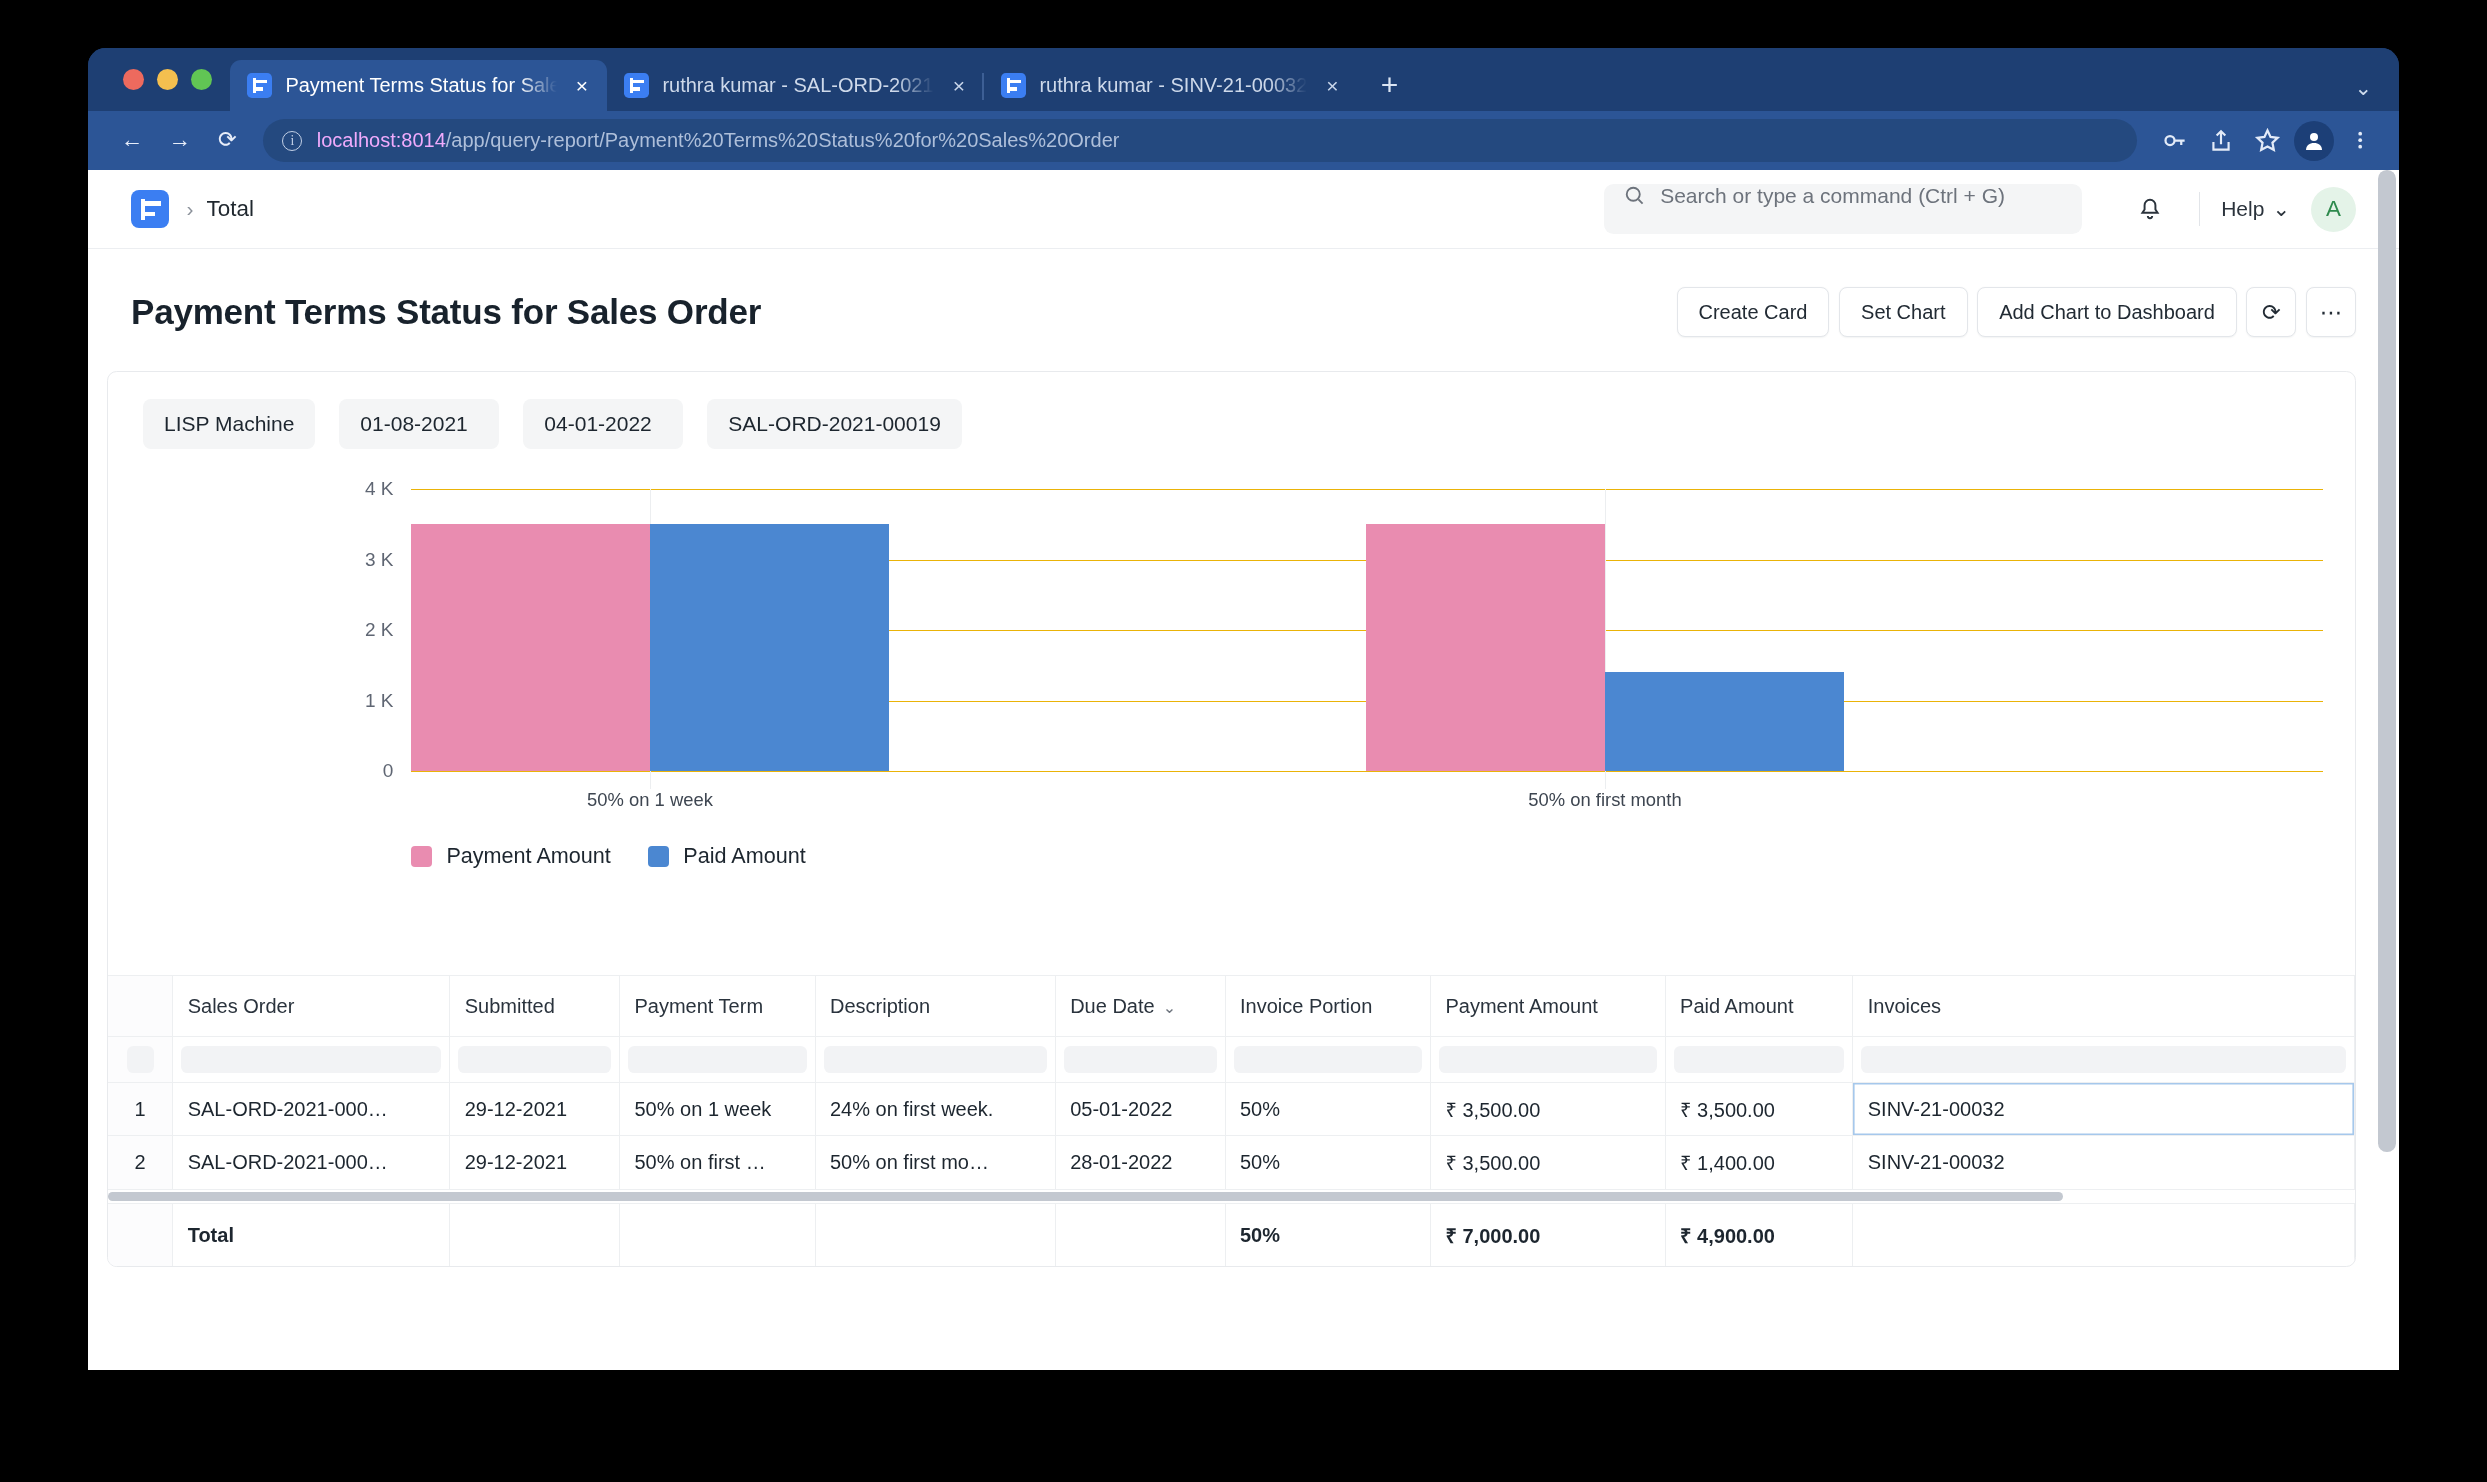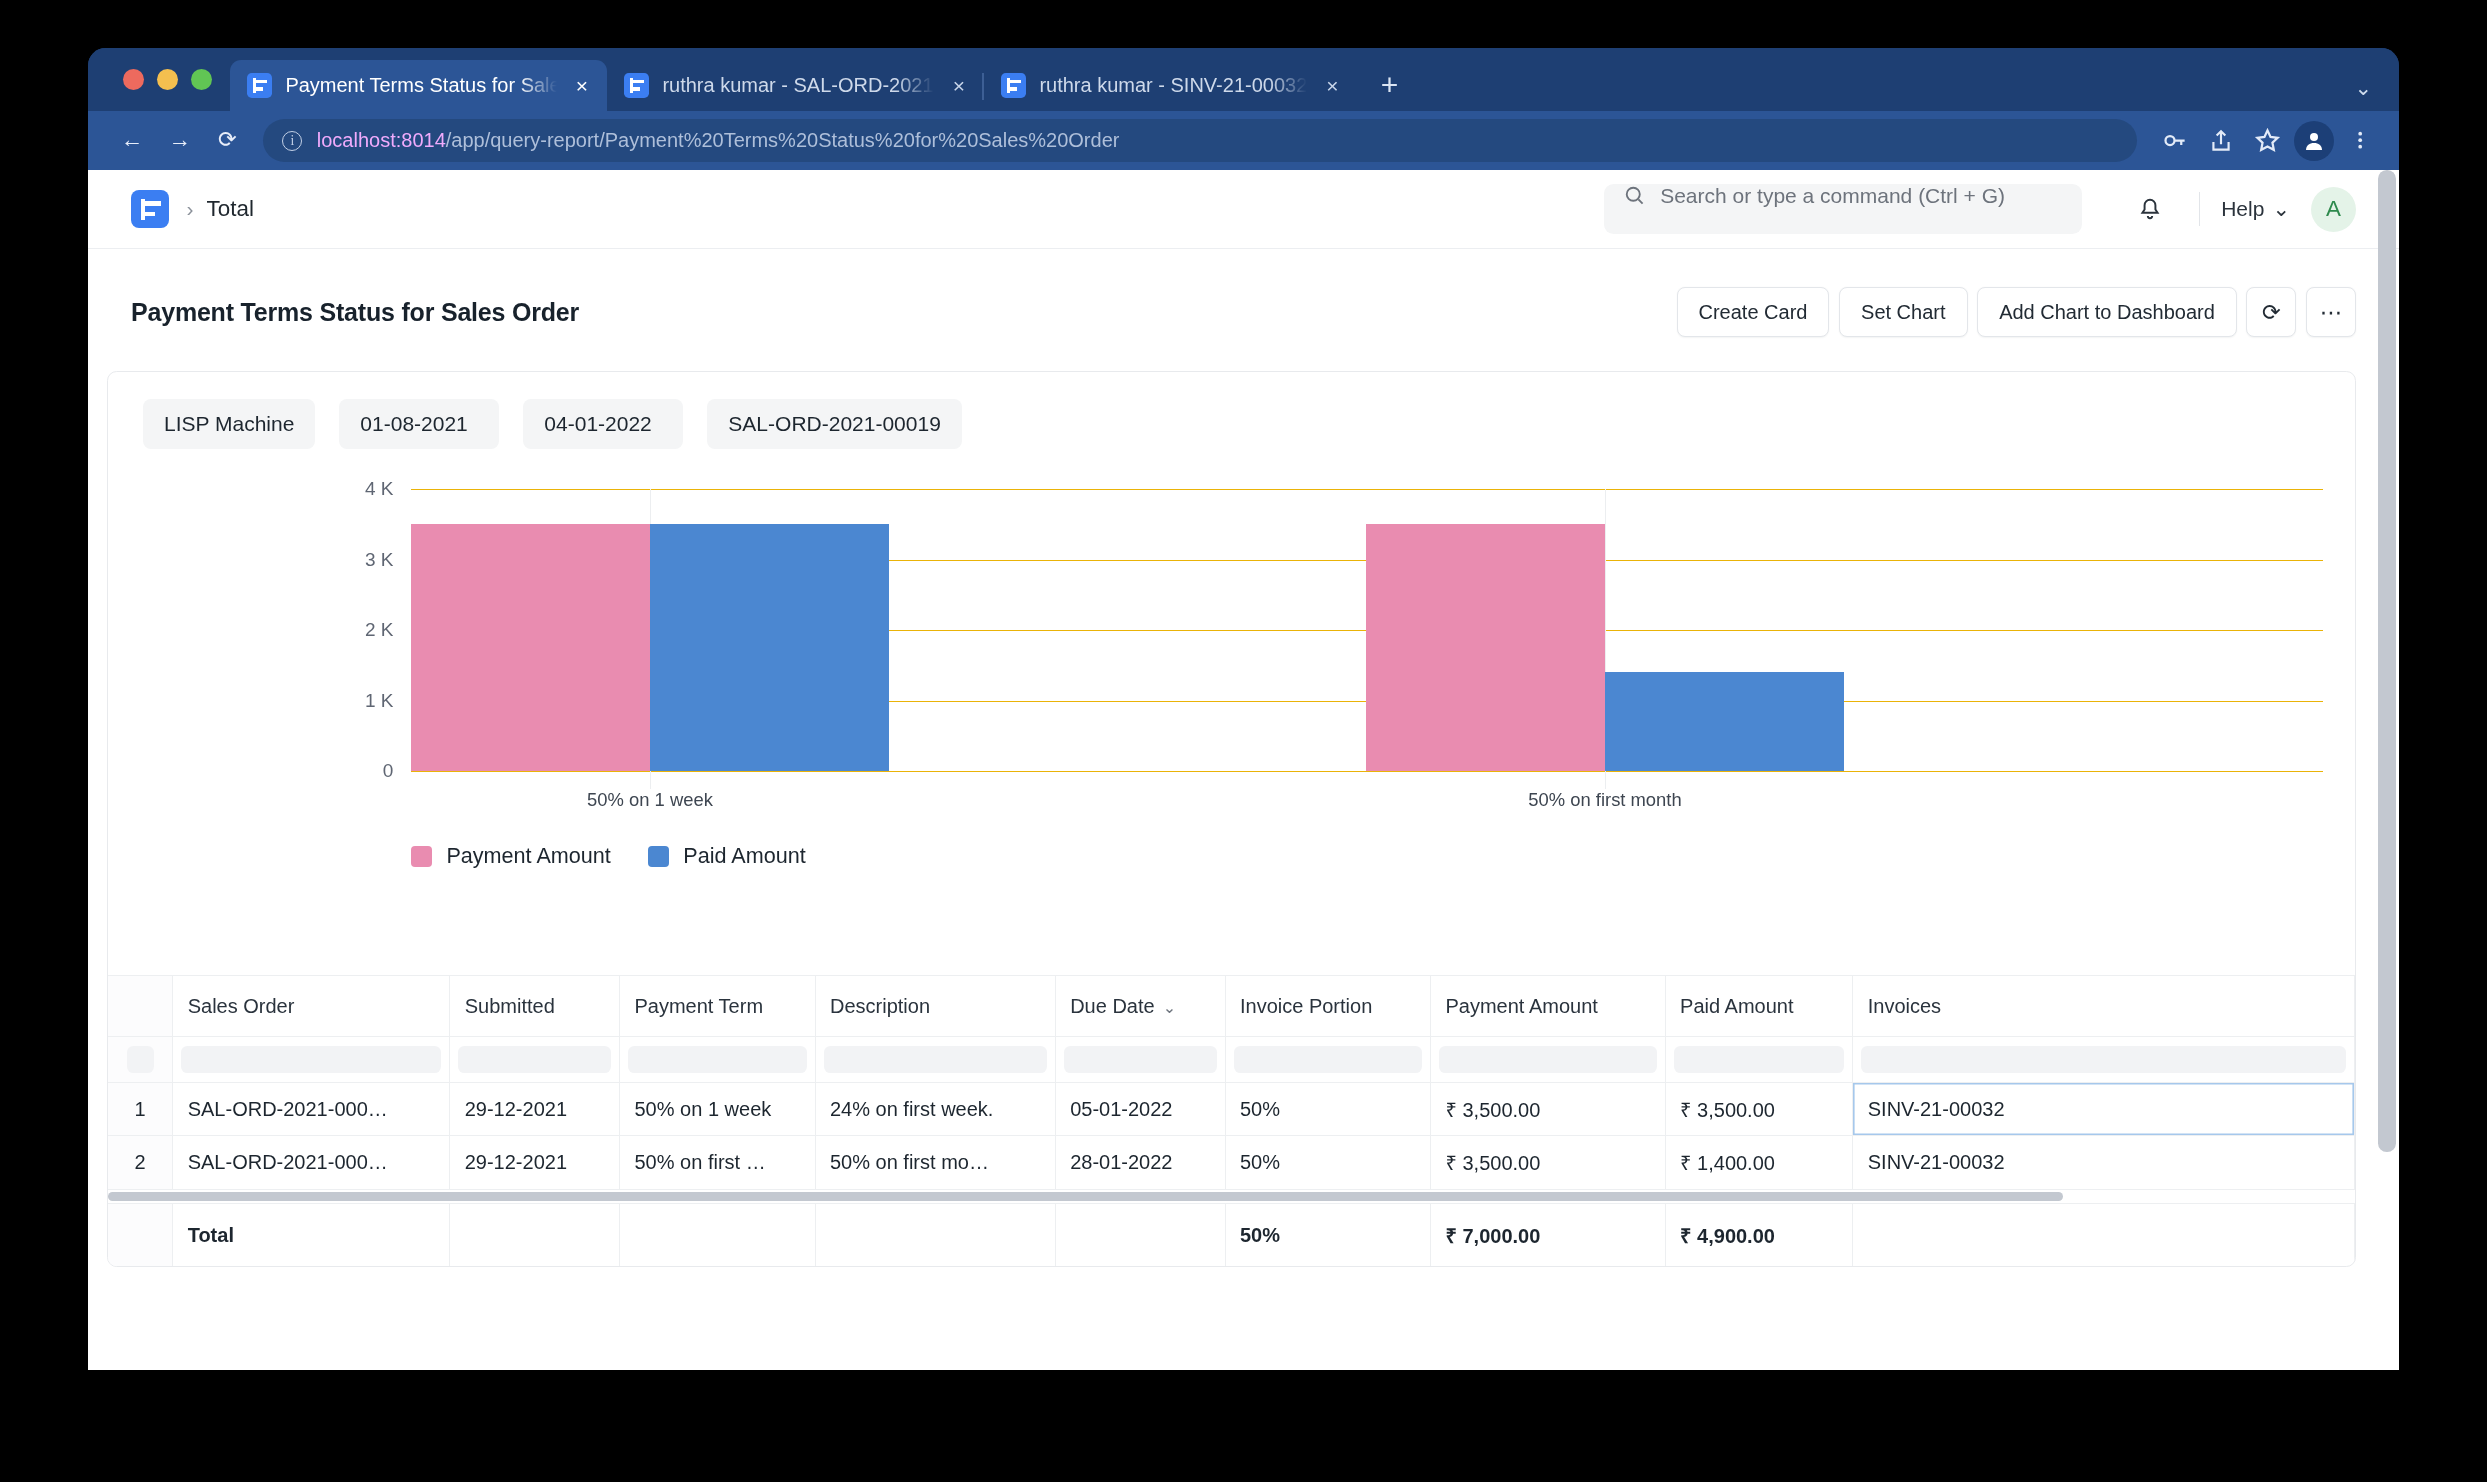--- a/index.html
+++ b/index.html
@@ -193,21 +193,21 @@
     background: #e4f3e8; color: #2e8a4d;
     display: flex; align-items: center; justify-content: center;
     font-size: 22.4px; margin-left: 21px;
   }
 
   
   .titlerow {
     display: flex; align-items: center;
     padding: 38px 43px 0 43px;
   }
-  .ptitle { font-size: 25px; font-weight: bold; color: #18222c; letter-spacing: -0.2px; }
+  .ptitle { font-size: 35px; font-weight: bold; color: #18222c; letter-spacing: -0.2px; }
   .actions { margin-left: auto; display: flex; align-items: center; gap: 9.6px; }
   .btn {
     height: 50px; padding: 0 21px;
     background: #fff; border: 0.8px solid #e3e6ea; border-radius: 8px;
     font-size: 20px; color: #222b34;
     display: flex; align-items: center; justify-content: center;
     box-shadow: 0 0.8px 1.6px rgba(20,30,45,.05);
   }
   .btn.sq { width: 50px; padding: 0; font-size: 22.4px; }
 

